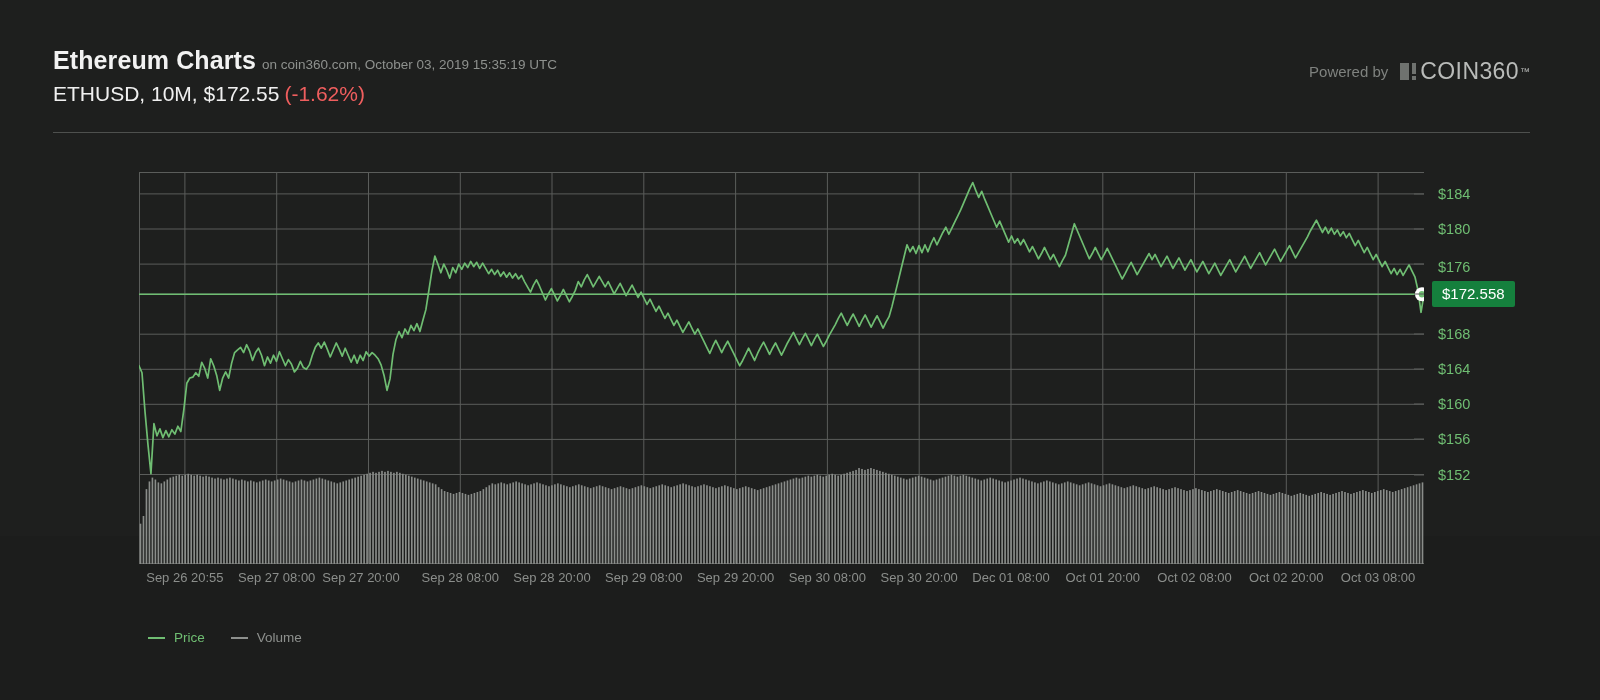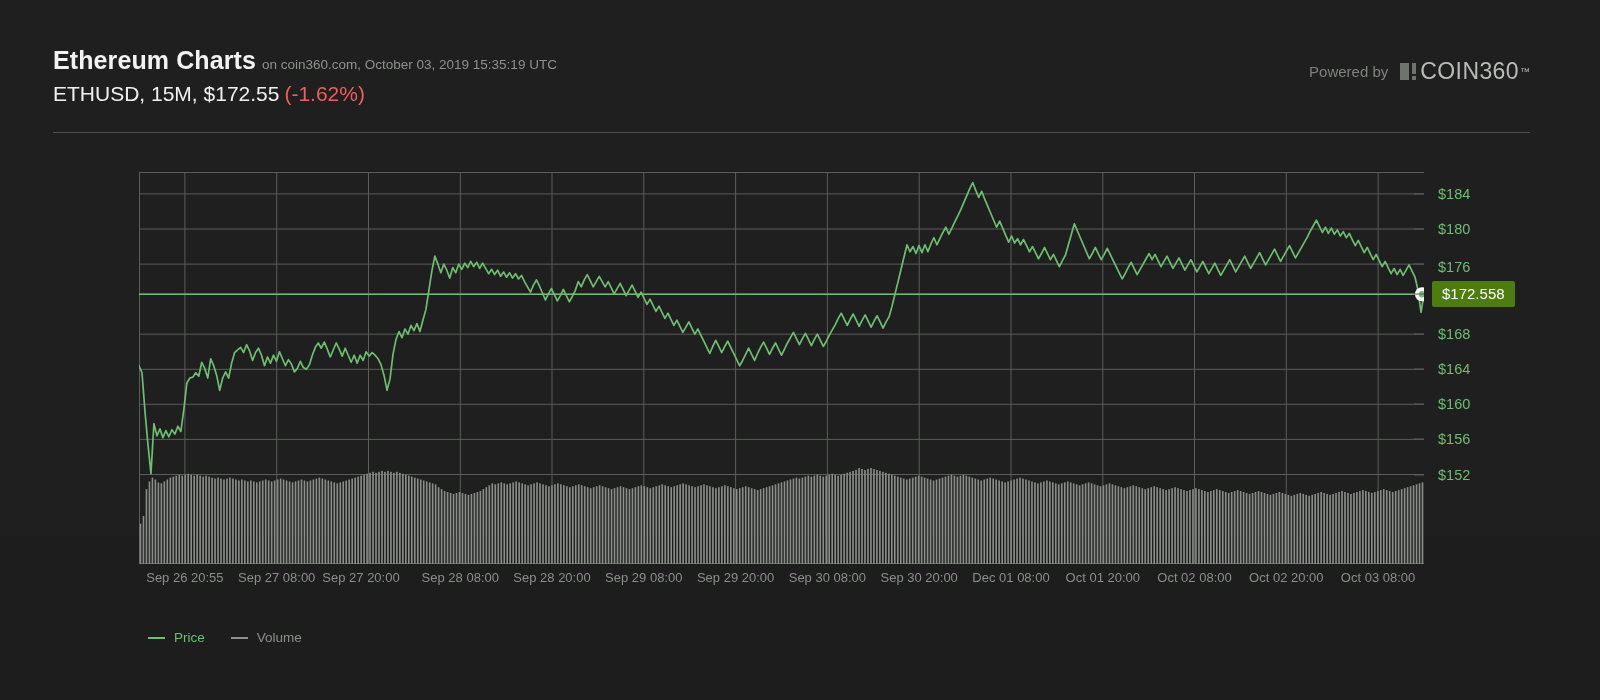--- a/index.html
+++ b/index.html
@@ -159,21 +159,21 @@
     position: absolute;
     left: 14px;
     font-size: 14.5px;
     color: #6fbd72;
     white-space: nowrap;
     transform: translateY(-50%);
   }
   .ybadge {
     position: absolute;
     left: 8px;
-    background: #4d7c0f;
+    background: #15803d;
     color: #ffffff;
     font-size: 15px;
     padding: 4px 10px 5px 10px;
     border-radius: 2px;
     white-space: nowrap;
     transform: translateY(-50%);
   }
 
   
   .xlabels {
@@ -232,21 +232,21 @@
 </head>
 <body>
 
 <div id="root">
 
   <div class="header">
     <div class="title-row">
       <span class="title-main">Ethereum Charts</span><span class="title-sub">on coin360.com, October 03, 2019 15:35:19 UTC</span>
     </div>
     <div class="subtitle-row">
-      <span class="subtitle-main">ETHUSD, 15M, $172.55</span><span class="subtitle-change">(-1.62%)</span>
+      <span class="subtitle-main">ETHUSD, 10M, $172.55</span><span class="subtitle-change">(-1.62%)</span>
     </div>
     <div class="powered">
       <span class="powered-label">Powered by</span>
       <span class="logo">
         <span class="logo-mark">
           <span class="logo-sq"></span>
           <span class="logo-bang"></span>
         </span>
         <span class="logo-text">COIN360</span>
         <span class="logo-tm">™</span>

